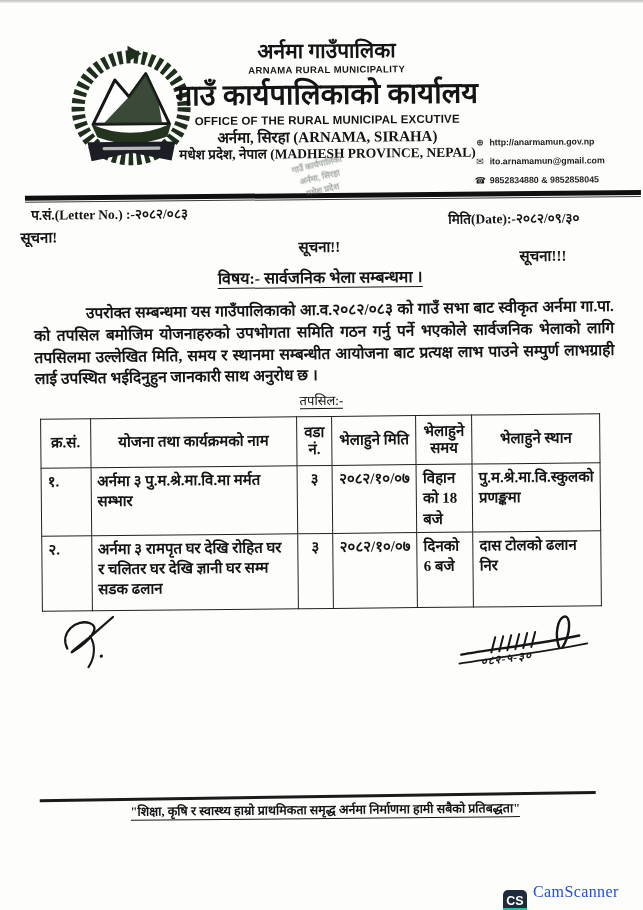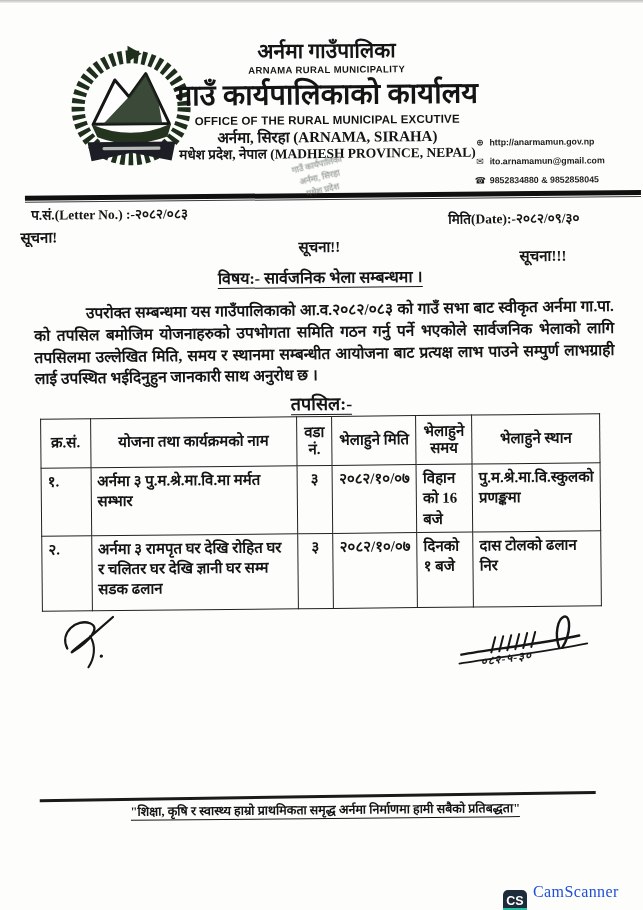--- a/index.html
+++ b/index.html
@@ -46,21 +46,21 @@
 
   
   .subject{position:absolute;left:0;top:266px;width:643px;text-align:center;}
   .subject span{font-size:16px;font-weight:bold;border-bottom:1.6px solid #141414;padding-bottom:1px;}
   .body-par{position:absolute;left:35px;top:299px;width:580px;
     font-size:15.5px;font-weight:700;line-height:21.8px;text-indent:52px;
     text-align:justify;transform:rotate(-0.25deg);}
 
   
   .tbl-title{position:absolute;left:0;top:391px;width:643px;text-align:center;}
-  .tbl-title span{font-size:18px;font-weight:bold;border-bottom:1.5px solid #141414;}
+  .tbl-title span{font-size:13px;font-weight:normal;border-bottom:1.5px solid #141414;}
   table.main{position:absolute;left:40px;top:416px;width:560px;border-collapse:collapse;
     font-size:15px;font-weight:700;}
   table.main th,table.main td{border:1.6px solid #222;padding:3px 6px;}
   table.main th{font-size:15px;text-align:center;vertical-align:middle;height:42px;line-height:1.15;}
   table.main td{vertical-align:top;text-align:left;line-height:1.35;}
   table.main td.c{text-align:center;}
   tr.r1 td{height:58px;}
   tr.r2 td{height:68px;}
 
   
@@ -168,29 +168,29 @@
       <th>वडा नं.</th>
       <th>भेलाहुने मिति</th>
       <th>भेलाहुने समय</th>
       <th>भेलाहुने स्थान</th>
     </tr>
     <tr class="r1">
       <td>१.</td>
       <td>अर्नमा ३ पु.म.श्रे.मा.वि.मा मर्मत सम्भार</td>
       <td class="c">३</td>
       <td class="c">२०८२/१०/०७</td>
-      <td>विहान को 16 बजे</td>
+      <td>विहान को 18 बजे</td>
       <td>पु.म.श्रे.मा.वि.स्कुलको प्रणङ्कमा</td>
     </tr>
     <tr class="r2">
       <td>२.</td>
       <td>अर्नमा ३ रामपृत घर देखि रोहित घर र चलितर घर देखि ज्ञानी घर सम्म सडक ढलान</td>
       <td class="c">३</td>
       <td class="c">२०८२/१०/०७</td>
-      <td>दिनको १ बजे</td>
+      <td>दिनको 6 बजे</td>
       <td>दास टोलको ढलान निर</td>
     </tr>
   </tbody>
     </table>
 
   <div class="sig-left">
     <svg width="72" height="62" viewBox="0 0 72 62">
       <path d="M10 36 C2 20 20 6 33 11 C45 16 30 30 16 39 C10 43 22 33 34 24 L56 5" stroke="#161616" stroke-width="2.3" fill="none" stroke-linecap="round"></path>
       <path d="M33 24 C39 34 37 46 31 55" stroke="#161616" stroke-width="2.1" fill="none" stroke-linecap="round"></path>
       <circle cx="44" cy="44" r="1.7" fill="#161616"></circle>

